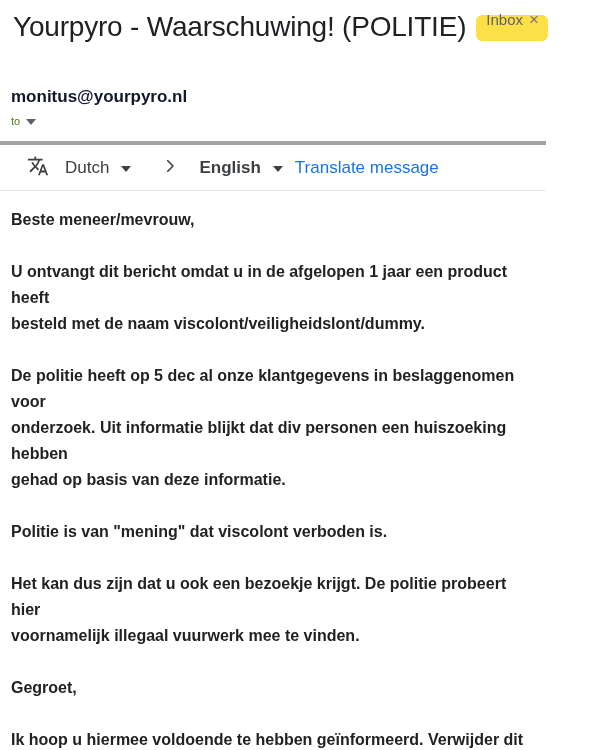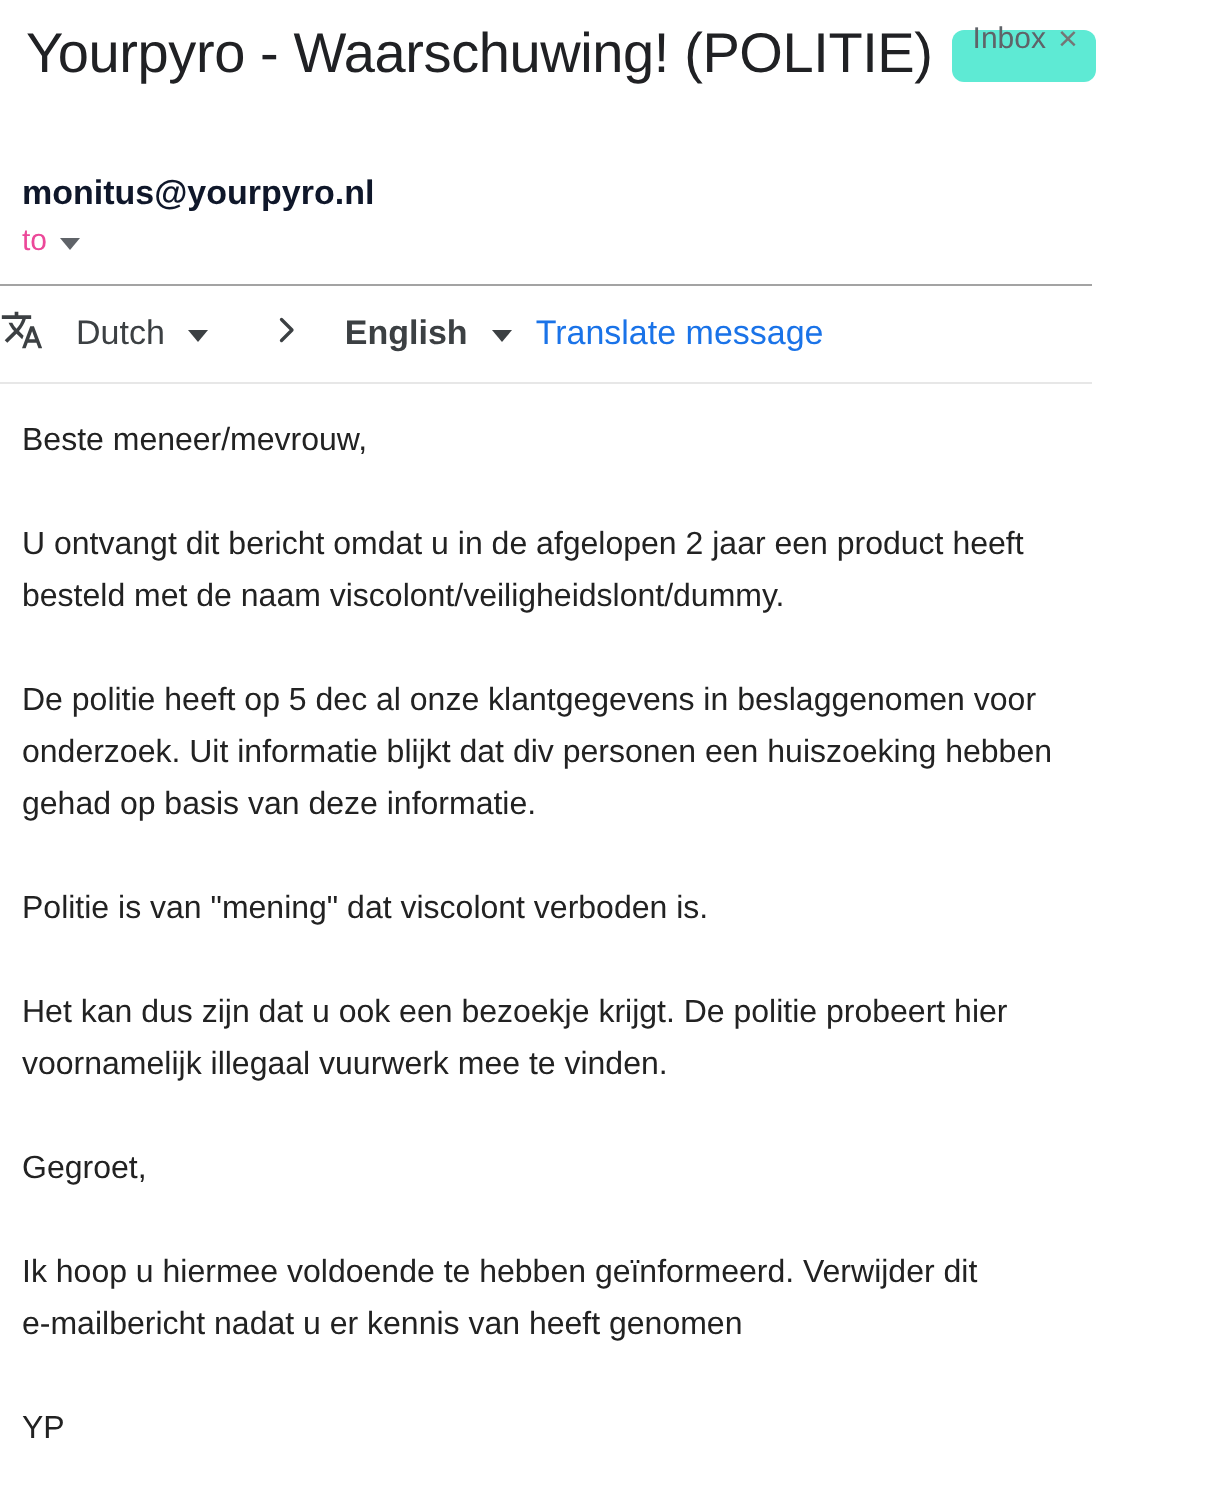--- a/index.html
+++ b/index.html
@@ -18,70 +18,71 @@
     padding: 9px 16px 0 13px;
   }
   .subject {
     font-size: 28px; font-weight: 400; line-height: 35px;
     color: #202124; letter-spacing: -0.2px; white-space: nowrap;
   }
   .chip {
     display: inline-flex; align-items: center;
     margin-left: 10px; margin-top: 2px;
     height: 26px; padding: 0 9px 16px 10px;
-    background: #5eead4; border-radius: 6px;
+    background: #fde047; border-radius: 6px;
     font-size: 15px; color: #5f6368; white-space: nowrap;
     cursor: default; flex: none;
   }
   .chip-x {
     margin-left: 6px; font-size: 17px; line-height: 1;
     color: #757575; cursor: pointer;
   }
 
   
   .sender-block { margin: 43px 16px 0 11px; }
   .sender { font-size: 17px; font-weight: 700; color: #0f172a; line-height: 20px; }
   .to-row {
     margin-top: 6px; display: inline-flex; align-items: center; gap: 6px;
-    font-size: 15px; color: #ec4899; line-height: 16px; cursor: pointer;
+    font-size: 11px; color: #4d7c0f; line-height: 16px; cursor: pointer;
   }
   .tri {
     width: 0; height: 0; display: inline-block;
     border-left: 5px solid transparent;
     border-right: 5px solid transparent;
     border-top: 6px solid #5f6368;
     margin-top: 2px;
   }
   .tri.dark { border-top-color: #3c4043; }
 
   
   .translate-bar {
     margin-top: 12px; height: 50px; width: 100%;
-    border-top: 1px solid #a3a3a3; border-bottom: 1px solid #e7e7e7;
+    border-top: 4px solid #a3a3a3; border-bottom: 1px solid #e7e7e7;
     display: flex; align-items: center;
+    padding-left: 27px;
   }
   .translate-glyph { flex: none; }
   .lang-btn {
     display: inline-flex; align-items: center; gap: 12px;
     font-size: 17px; color: #3c4043; cursor: pointer; line-height: 20px;
   }
   .lang-btn.src { margin-left: 16px; }
   .chev-right { margin-left: 30px; flex: none; }
   .lang-btn.tgt { margin-left: 20px; font-weight: bold; }
   .translate-link {
     margin-left: 12px; font-size: 17px; color: #1a73e8;
     text-decoration: none; cursor: pointer; line-height: 20px;
   }
 
   
   .email-body {
     margin: 16px 16px 0 11px;
     font-size: 16px; line-height: 26px; color: #222222;
   }
-  .para { white-space: pre-line; margin-bottom: 26px; }
+  .para { white-space: pre-line; margin-bottom: 26px; font-weight: bold; }
   .para:last-child { margin-bottom: 0; }
 </style>
 </head>
 <body>
 
 <div class="page">
 
   <div class="subject-row">
     <h1 class="subject">Yourpyro - Waarschuwing! (POLITIE)</h1>
     <span class="chip">
@@ -119,21 +120,21 @@
     <div class="lang-btn tgt">
       <span>English</span>
       <span class="tri dark"></span>
     </div>
 
     <a class="translate-link">Translate message</a>
   </div>
 
   <div class="email-body">
     <div class="para">Beste meneer/mevrouw,</div>
-    <div class="para">U ontvangt dit bericht omdat u in de afgelopen 2 jaar een product heeft
+    <div class="para">U ontvangt dit bericht omdat u in de afgelopen 1 jaar een product heeft
 besteld met de naam viscolont/veiligheidslont/dummy.</div>
     <div class="para">De politie heeft op 5 dec al onze klantgegevens in beslaggenomen voor
 onderzoek. Uit informatie blijkt dat div personen een huiszoeking hebben
 gehad op basis van deze informatie.</div>
     <div class="para">Politie is van "mening" dat viscolont verboden is.</div>
     <div class="para">Het kan dus zijn dat u ook een bezoekje krijgt. De politie probeert hier
 voornamelijk illegaal vuurwerk mee te vinden.</div>
     <div class="para">Gegroet,</div>
     <div class="para">Ik hoop u hiermee voldoende te hebben geïnformeerd. Verwijder dit
 e-mailbericht nadat u er kennis van heeft genomen</div>

